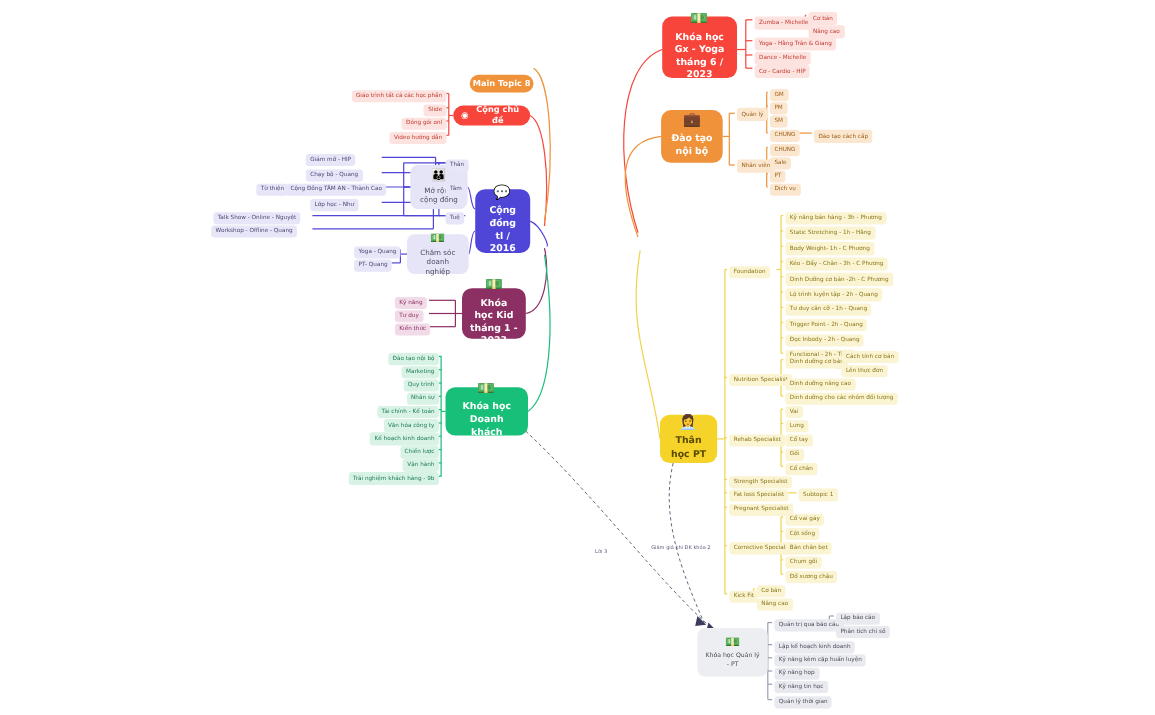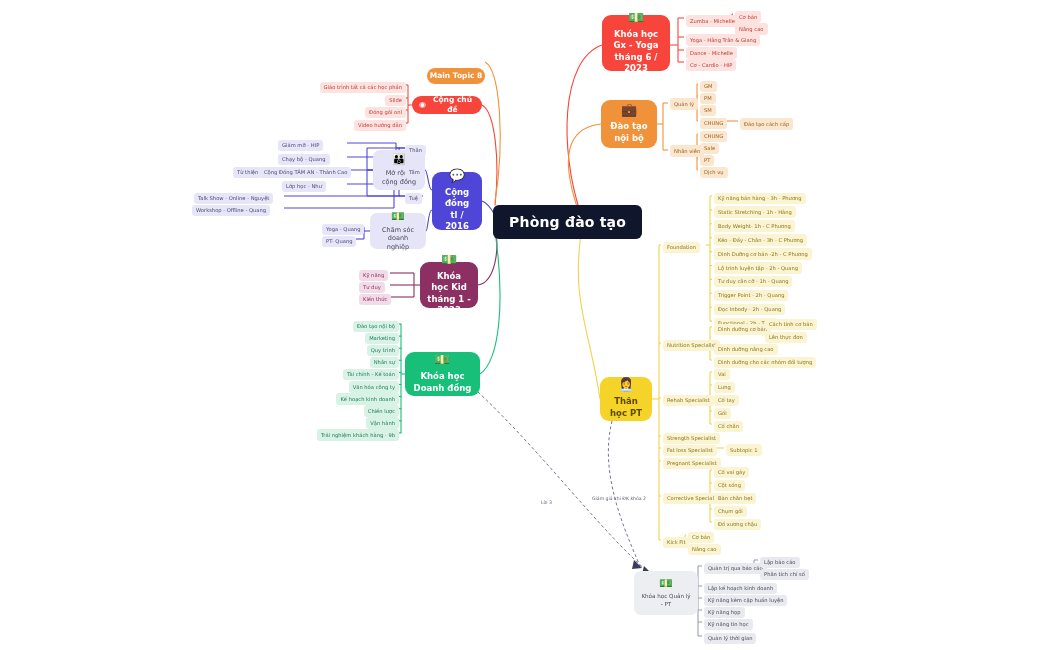--- a/index.html
+++ b/index.html
@@ -211,21 +211,20 @@
       <path d="M698,636 L702,636" fill="none" stroke="#9aa0b4" stroke-width="1.1"></path>
       <path d="M752,566 L754,566" fill="none" stroke="#9aa0b4" stroke-width="1.1"></path>
       <path d="M754,560 L754,572" fill="none" stroke="#9aa0b4" stroke-width="1.1"></path>
       <path d="M754,560 L758,560" fill="none" stroke="#9aa0b4" stroke-width="1.1"></path>
       <path d="M754,572 L758,572" fill="none" stroke="#9aa0b4" stroke-width="1.1"></path>
       <path d="M478,392 C 540,450 600,530 648,572" fill="none" stroke="#3b3b5c" stroke-width="0.7" stroke-dasharray="3,2.5"></path>
       <path d="M644,566 L652,574 L642,574 Z" fill="#3b3b5c"></path>
       <path d="M612,421 C 600,470 620,520 640,566" fill="none" stroke="#3b3b5c" stroke-width="0.7" stroke-dasharray="3,2.5"></path>
       <path d="M634,560 L642,568 L632,569 Z" fill="#3b3b5c"></path>
     </svg>
-<div class="node central" style="left: 493px; top: 205px;">Phòng đào tạo</div>
     <div class="node topic red" style="left: 602px; top: 15px; width: 68px; height: 56px;">
       <div class="ic">💵</div>
       <div class="tx">Khóa học Gx - Yoga
 tháng 6 / 2023</div>
     </div>
     <div class="node chip red" style="left: 686px; top: 15px;">Zumba - Michelle</div>
     <div class="node chip red" style="left: 686px; top: 34px;">Yoga - Hằng Trân &amp; Giang</div>
     <div class="node chip red" style="left: 686px; top: 47px;">Dance - Michelle</div>
     <div class="node chip red" style="left: 686px; top: 59px;">Cơ - Cardio - HIP</div>
     <div class="node chip red" style="left: 735px; top: 11px;">Cơ bản</div>
@@ -313,21 +312,21 @@
     <div class="node topic maroon" style="left: 420px; top: 262px; width: 58px; height: 46px;">
       <div class="ic">💵</div>
       <div class="tx">Khóa học Kid
 tháng 1 - 2023</div>
     </div>
     <div class="node chip pink" style="left: 359px; top: 269.5px;">Kỹ năng</div>
     <div class="node chip pink" style="left: 359px; top: 281.5px;">Tư duy</div>
     <div class="node chip pink" style="left: 359px; top: 293.5px;">Kiến thức</div>
     <div class="node topic green" style="left: 405px; top: 352px; width: 75px; height: 44px;">
       <div class="ic">💵</div>
-      <div class="tx">Khóa học Doanh đồng</div>
+      <div class="tx">Khóa học Doanh khách</div>
     </div>
     <div class="node chip green" style="left: auto; top: 320.5px; right: 651px;">Đào tạo nội bộ</div>
     <div class="node chip green" style="left: auto; top: 332.6px; right: 651px;">Marketing</div>
     <div class="node chip green" style="left: auto; top: 344.7px; right: 651px;">Quy trình</div>
     <div class="node chip green" style="left: auto; top: 356.8px; right: 651px;">Nhân sự</div>
     <div class="node chip green" style="left: auto; top: 368.9px; right: 651px;">Tài chính - Kế toán</div>
     <div class="node chip green" style="left: auto; top: 381px; right: 651px;">Văn hóa công ty</div>
     <div class="node chip green" style="left: auto; top: 393.1px; right: 651px;">Kế hoạch kinh doanh</div>
     <div class="node chip green" style="left: auto; top: 405.2px; right: 651px;">Chiến lược</div>
     <div class="node chip green" style="left: auto; top: 417.3px; right: 651px;">Vận hành</div>

